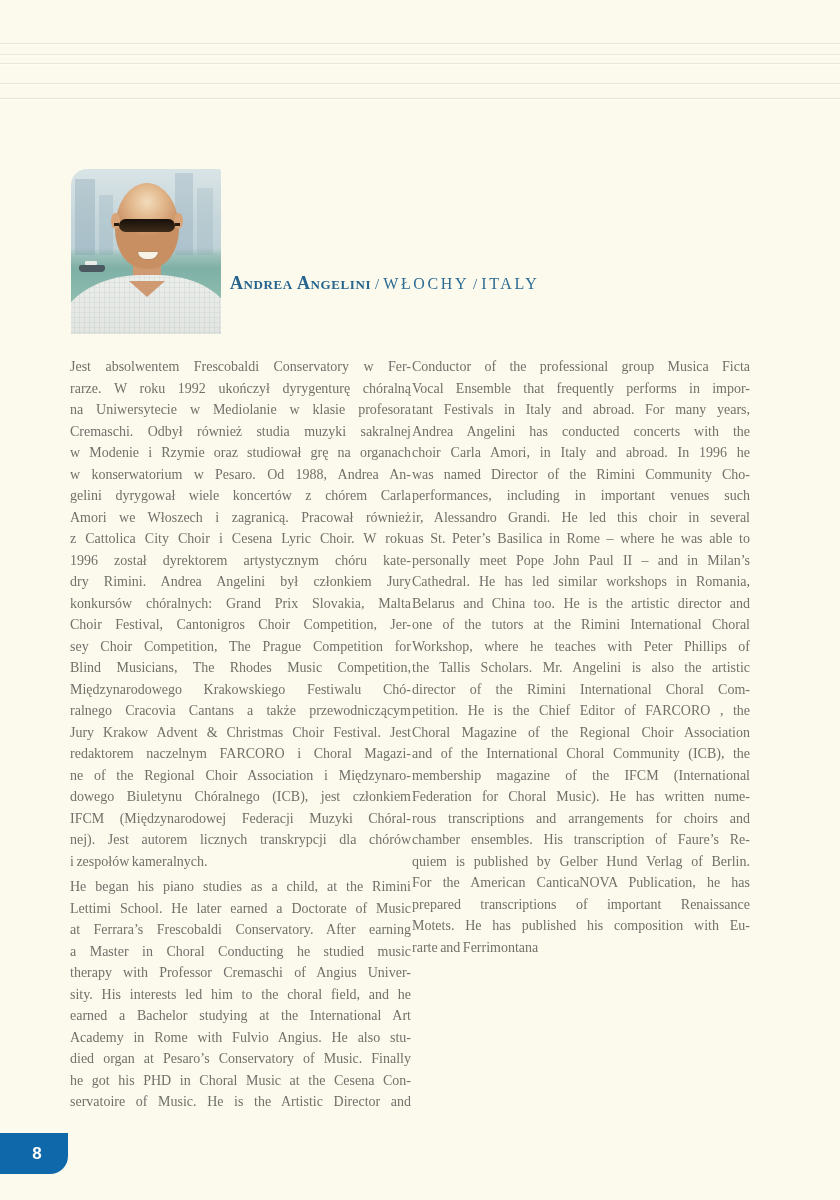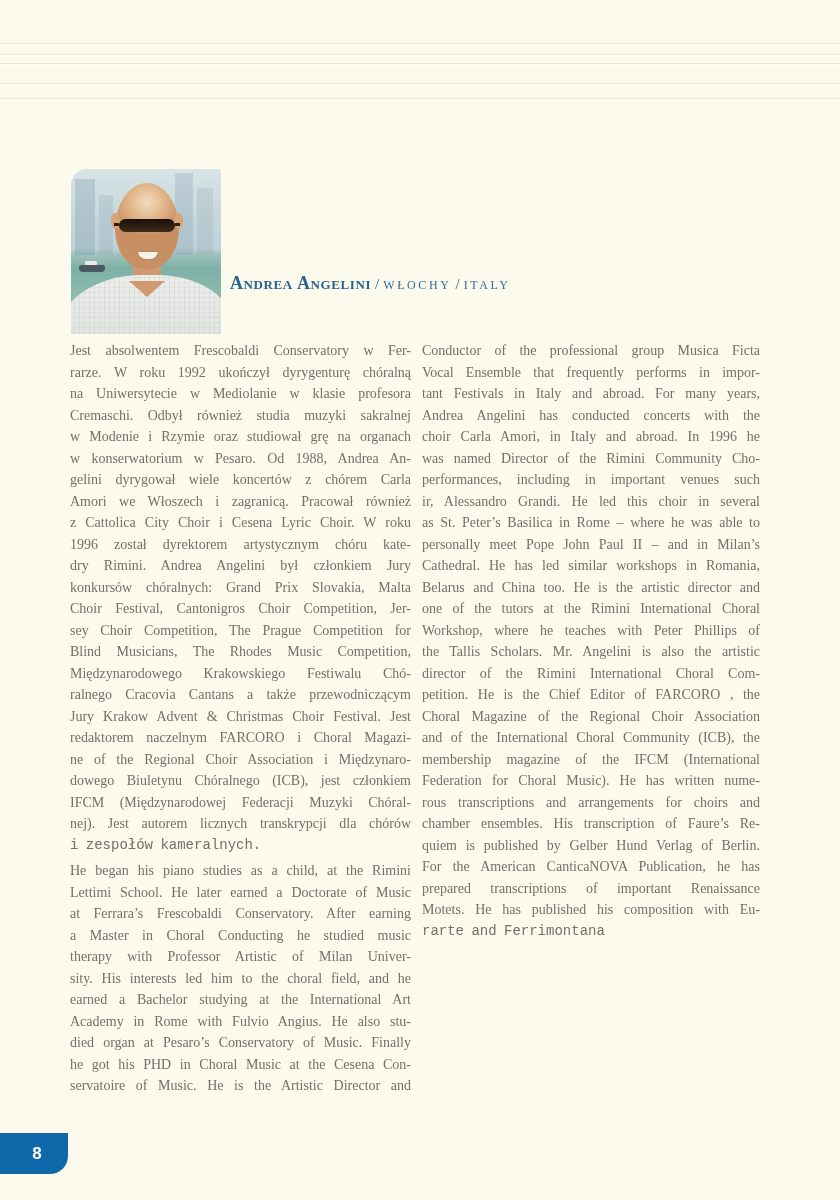--- a/index.html
+++ b/index.html
@@ -55,34 +55,34 @@
     background:linear-gradient(#17100a,#3e2c1a);border-radius:7px;
   }
   .sunglasses:before{content:"";position:absolute;left:-5px;top:4px;width:5px;height:3px;background:#2a1d10;}
   .sunglasses:after{content:"";position:absolute;right:-5px;top:4px;width:5px;height:3px;background:#2a1d10;}
   .man-smile{position:absolute;left:66px;top:82px;width:20px;height:7px;background:#f7f3e9;border:1px solid #b98a62;border-radius:0 0 10px 10px;}
 
   
   .heading{position:absolute;left:230px;top:273px;height:20px;white-space:nowrap;}
   .hd-name{font-variant:small-caps;font-weight:bold;font-size:18px;letter-spacing:.6px;color:#26648e;}
   .hd-sep{font-size:15px;font-weight:normal;color:#2e6c94;padding:0 4px;}
-  .hd-country{font-size:12px;letter-spacing:2.6px;text-transform:uppercase;color:#2e6c94;}
-
-  
-  .columns{position:absolute;left:70px;top:340px;width:696px;display:flex;gap:11px;}
+  .hd-country{font-size:16px;letter-spacing:2.6px;text-transform:uppercase;color:#2e6c94;}
+
+  
+  .columns{position:absolute;left:70px;top:356px;width:696px;display:flex;gap:1px;}
   .col{width:341px;}
   .col.right{width:338px;}
   .para{margin:0;}
   .para + .para{margin-top:4px;}
   .tline{
     font-size:14px;line-height:21.5px;height:21.5px;overflow:hidden;
     color:#71706a;word-spacing:-1px;
     text-align:justify;text-align-last:justify;
   }
-  .tline.lastline{text-align-last:left;font-family:Liberation Mono, monospace;}
+  .tline.lastline{text-align-last:left;}
 
   
   .footer-tab{
     position:absolute;left:0;top:1133px;width:68px;height:41px;
     background:#0e68a9;border-radius:0 0 18px 0;
     display:flex;align-items:center;justify-content:center;
   }
   .footer-num{
     font-family:"Liberation Sans","DejaVu Sans",sans-serif;
     font-weight:bold;font-size:17px;color:#ffffff;padding-left:6px;
@@ -148,21 +148,21 @@
           <div class="tline">dowego Biuletynu Chóralnego (ICB), jest członkiem</div>
           <div class="tline">IFCM (Międzynarodowej Federacji Muzyki Chóral-</div>
           <div class="tline">nej). Jest autorem licznych transkrypcji dla chórów</div>
           <div class="tline lastline">i zespołów kameralnych.</div>
         </div>
         <div class="para">
           <div class="tline">He began his piano studies as a child, at the Rimini</div>
           <div class="tline">Lettimi School. He later earned a Doctorate of Music</div>
           <div class="tline">at Ferrara’s Frescobaldi Conservatory. After earning</div>
           <div class="tline">a Master in Choral Conducting he studied music</div>
-          <div class="tline">therapy with Professor Artistic of Milan Univer-</div>
+          <div class="tline">therapy with Professor Cremaschi of Angius Univer-</div>
           <div class="tline">sity. His interests led him to the choral field, and he</div>
           <div class="tline">earned a Bachelor studying at the International Art</div>
           <div class="tline">Academy in Rome with Fulvio Angius. He also stu-</div>
           <div class="tline">died organ at Pesaro’s Conservatory of Music. Finally</div>
           <div class="tline">he got his PHD in Choral Music at the Cesena Con-</div>
           <div class="tline">servatoire of Music. He is the Artistic Director and</div>
         </div>
       </div>
     <div class="col right">
         <div class="para">

